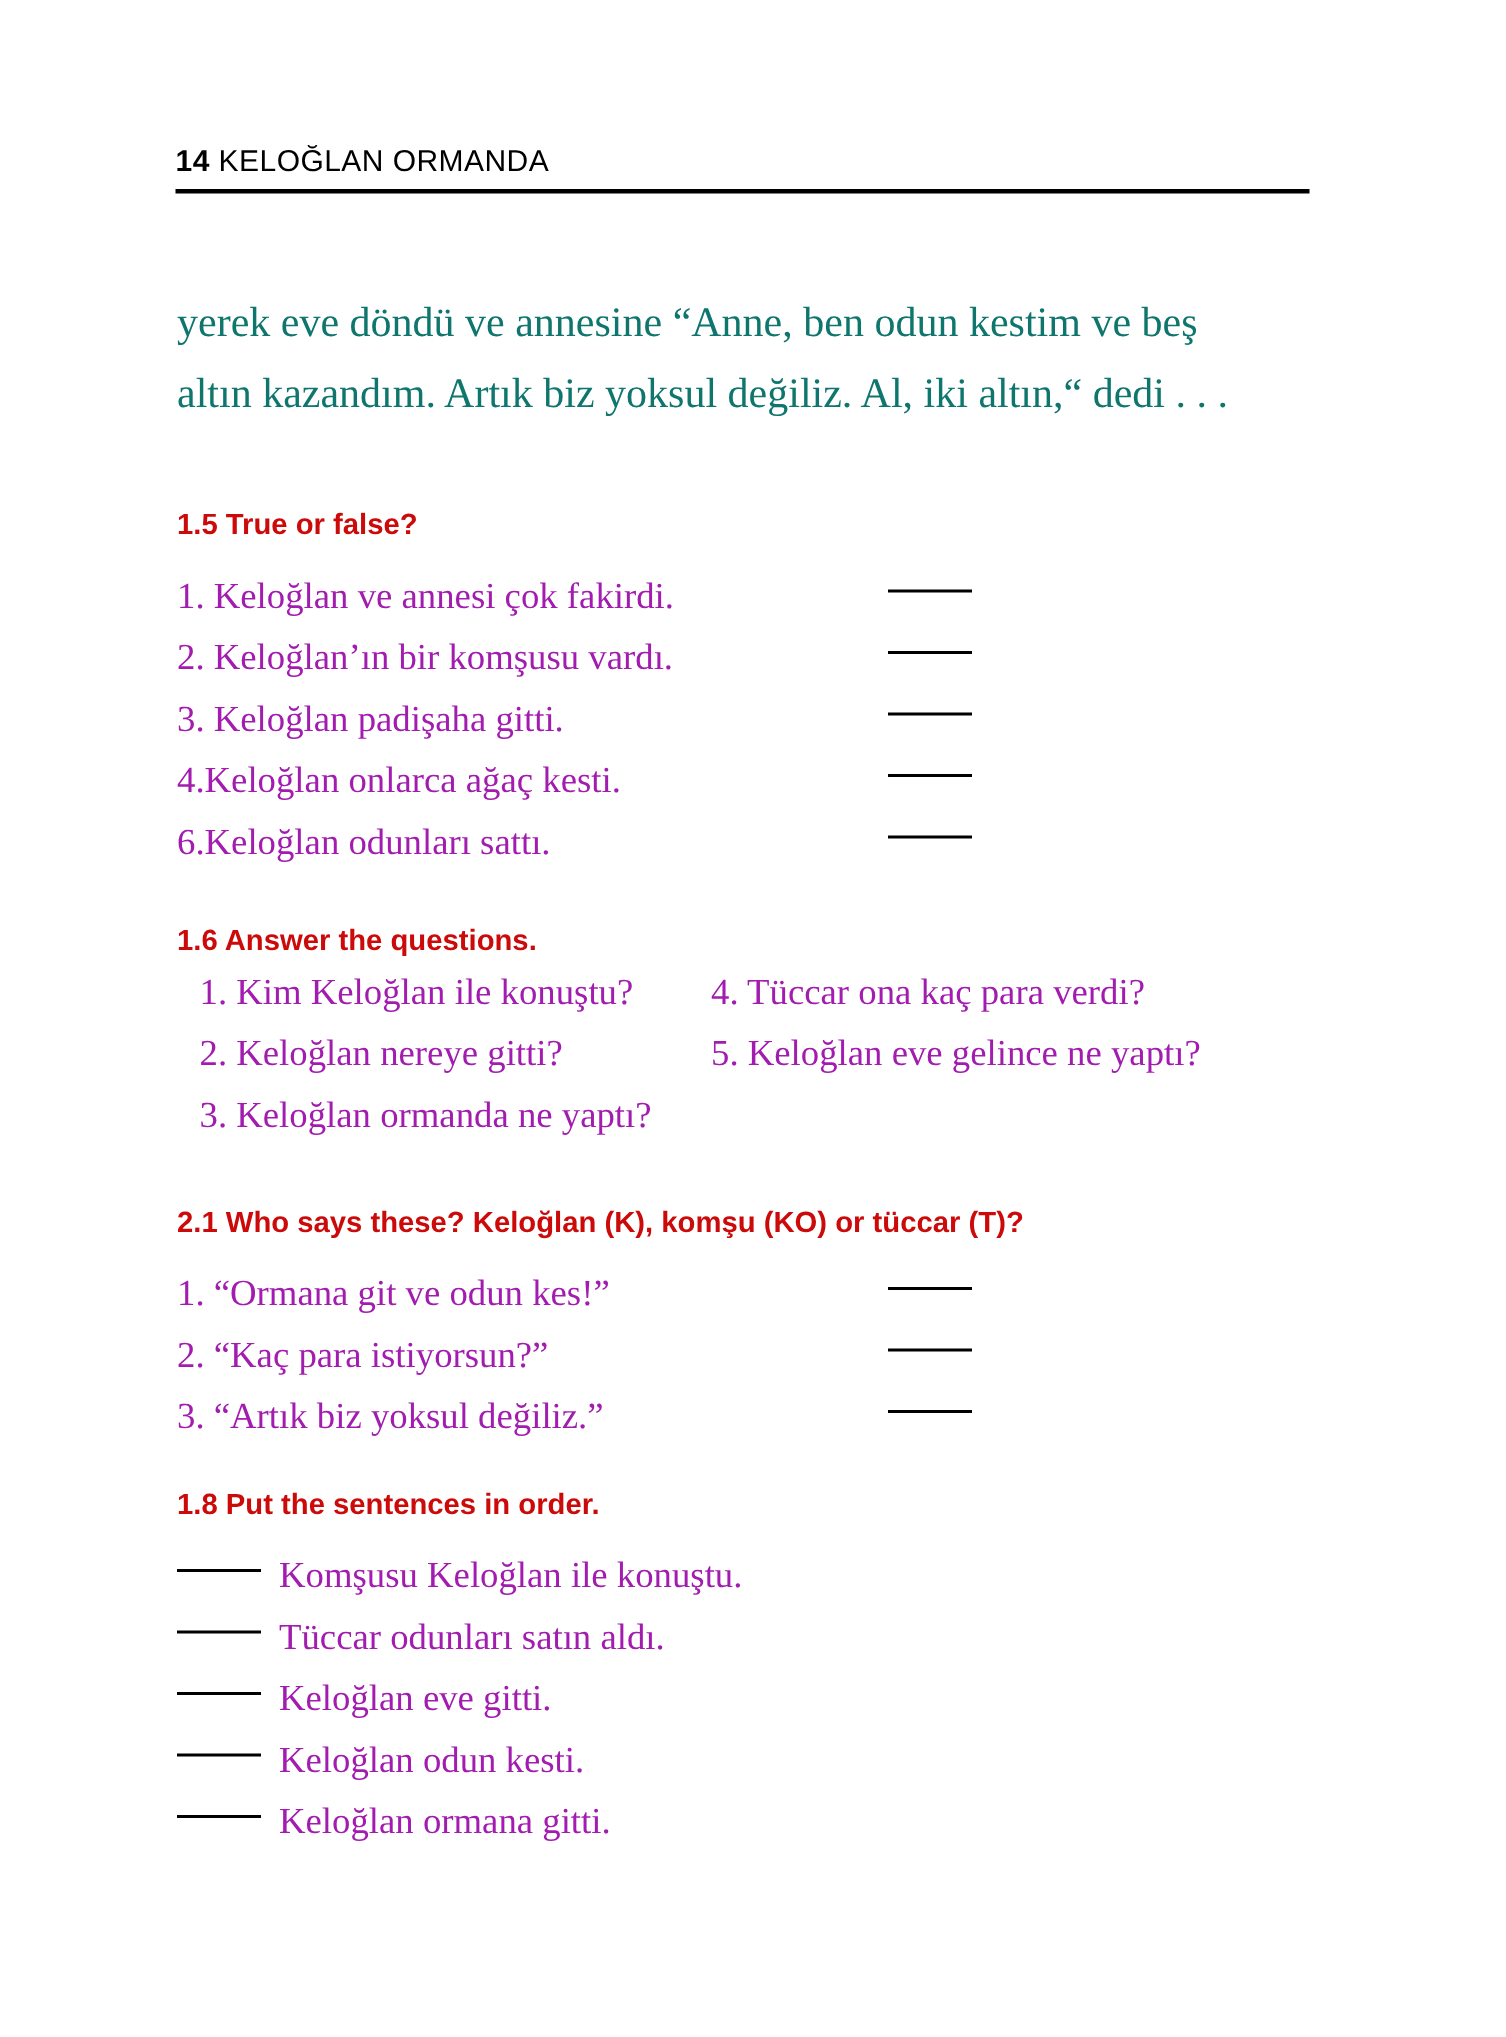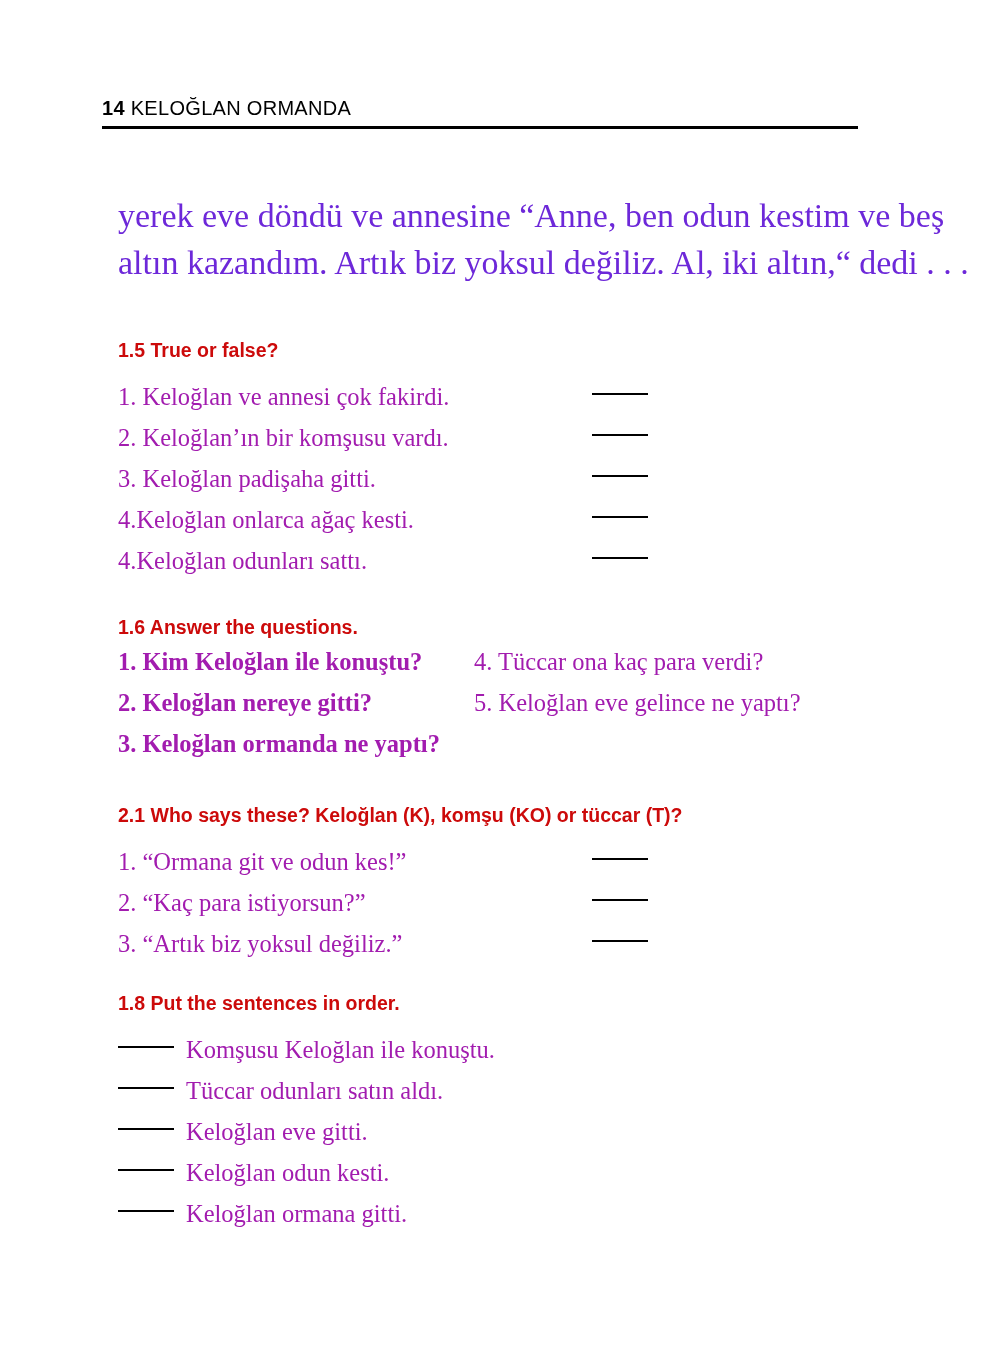--- a/index.html
+++ b/index.html
@@ -20,21 +20,21 @@
     position: absolute;
     left: 0; top: 0;
     width: 1004px;
     height: 1358px;
     background: #ffffff;
   }
 
   
   .page-header {
     position: absolute;
-    left: 102px;
+    left: 117px;
     top: 96px;
     width: 756px;
   }
   .header-line {
     font-family: "Liberation Sans", sans-serif;
     font-size: 20px;
     letter-spacing: 0.3px;
     color: #000000;
     white-space: nowrap;
     line-height: 24px;
@@ -52,23 +52,23 @@
     background: #000000;
   }
 
   
   .body-paragraph {
     position: absolute;
     left: 118px;
     top: 192px;
     width: 770px;
     font-family: "Liberation Serif", serif;
-    font-size: 34px;
+    font-size: 28px;
     line-height: 47px;
-    color: #6d28d9;
+    color: #0f766e;
   }
   .body-paragraph .pline {
     white-space: nowrap;
   }
 
   
   .section {
     position: absolute;
     left: 118px;
     width: 790px;
@@ -132,24 +132,23 @@
     width: 56px;
     margin-right: 12px;
   }
 
   
   .two-col {
     position: relative;
   }
   .two-col .col-a {
     position: absolute;
-    left: 0;
+    left: 15px;
     top: 0;
     width: 350px;
-    font-weight: bold;
   }
   .two-col .col-b {
     position: absolute;
     left: 356px;
     top: 0;
     width: 430px;
   }
   .two-col-spacer {
     height: 123px;
   }
@@ -184,21 +183,21 @@
       </li>
       <li class="q-row with-blank">
         <span class="q-text">3. Keloğlan padişaha gitti.</span>
         <span class="blank blank-col"></span>
       </li>
       <li class="q-row with-blank">
         <span class="q-text">4.Keloğlan onlarca ağaç kesti.</span>
         <span class="blank blank-col"></span>
       </li>
       <li class="q-row with-blank">
-        <span class="q-text">4.Keloğlan odunları sattı.</span>
+        <span class="q-text">6.Keloğlan odunları sattı.</span>
         <span class="blank blank-col"></span>
       </li>
     </ul>
   </div>
 
   <div class="section" style="top: 615px;">
     <div class="section-heading">1.6 Answer the questions.</div>
     <div class="two-col">
       <div class="col-a">
         <div class="q-row">

